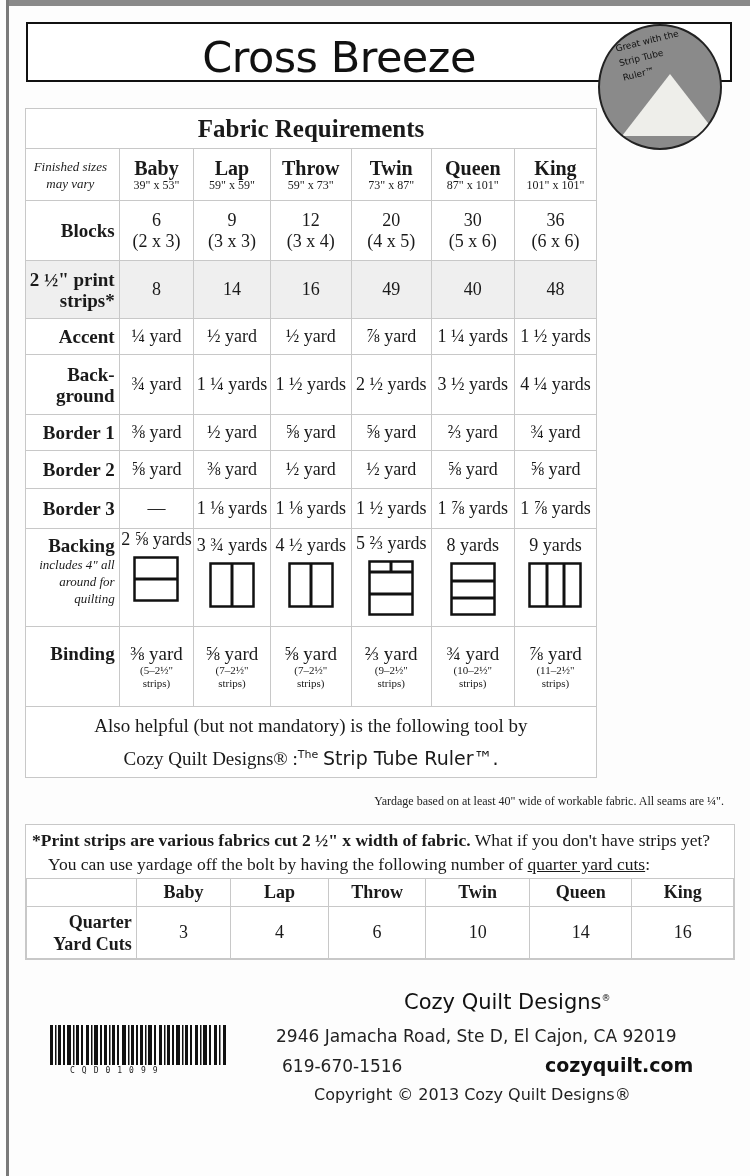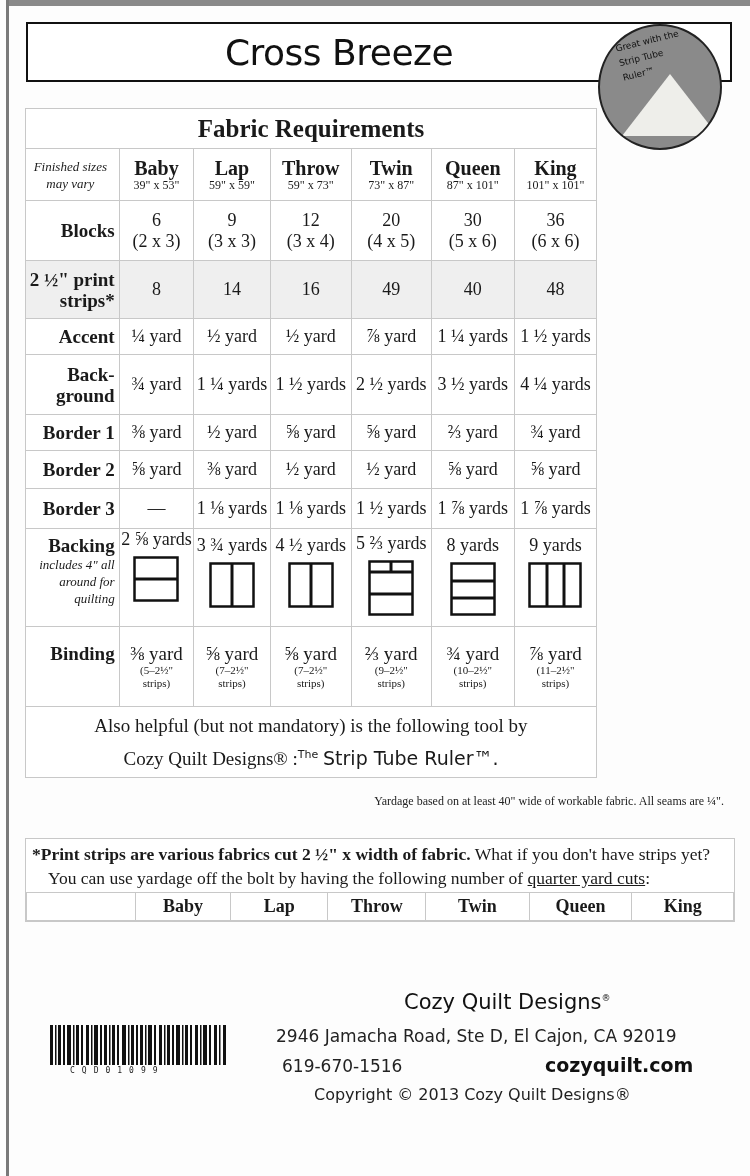--- a/index.html
+++ b/index.html
@@ -2,21 +2,21 @@
 <html><head>
 <meta charset="utf-8">
 <style>
   * { box-sizing: border-box; margin: 0; padding: 0; }
   html, body { width: 750px; height: 1176px; background: #fdfdfd; overflow: hidden; }
   body { position: relative; font-family: "Liberation Serif", "DejaVu Serif", serif; color: #1a1a1a; }
   .page-edge { position: absolute; left: 6px; top: 0; width: 3px; height: 1176px; background: #7a7a7a; }
   .top-edge { position: absolute; left: 6px; top: 0; width: 744px; height: 6px; background: #8a8a8a; }
 
   .title-box { position: absolute; left: 26px; top: 22px; width: 706px; height: 60px; border: 2px solid #111; background: #fff; }
-  .title-text { position: absolute; left: 0; right: 80px; top: 8px; text-align: center; font-family: "DejaVu Sans", sans-serif; font-size: 36px; font-weight: normal; letter-spacing: -0.5px; color: #111; }
+  .title-text { position: absolute; left: 0; right: 80px; top: 8px; text-align: center; font-family: "DejaVu Sans", sans-serif; font-size: 43px; font-weight: normal; letter-spacing: -0.5px; color: #111; }
 
   .badge { position: absolute; left: 598px; top: 24px; width: 124px; height: 126px; border-radius: 50%; border: 2px solid #222; background: #8a8a8a; overflow: hidden; }
   .badge-tri { position: absolute; left: 22px; top: 48px; width: 0; height: 0; border-left: 48px solid transparent; border-right: 48px solid transparent; border-bottom: 62px solid #eeeeea; }
   .badge-text { position: absolute; left: 14px; top: 16px; font-family: "DejaVu Sans", sans-serif; font-size: 9px; line-height: 15px; color: #111; transform: rotate(-14deg); transform-origin: left top; }
 
   table.main { position: absolute; left: 25px; top: 108px; width: 572px; border-collapse: collapse; background: #fff; }
   table.main td, table.main th { border: 1px solid #c8c8c8; text-align: center; vertical-align: middle; }
   .fr-title { height: 40px; font-size: 25px; font-weight: bold; }
   .rowlabel { text-align: right !important; padding-right: 4px; font-weight: bold; font-size: 19px; line-height: 21px; }
   .size-head .nm { font-weight: bold; font-size: 20px; line-height: 20px; display: block; }
@@ -26,21 +26,21 @@
   .strips-row td { background: #efefef; }
   .diag { display: block; margin: 6px auto 0; }
   .bind-main { font-size: 19px; display: block; line-height: 20px; }
   .bind-sub { font-size: 11px; display: block; line-height: 13px; }
   .helpful { font-size: 19px; line-height: 29px; padding: 4px 0; }
   .ruler-name { font-family: "DejaVu Sans", sans-serif; font-size: 19px; }
   .ruler-the { font-family: "DejaVu Sans", sans-serif; font-size: 11px; vertical-align: super; }
 
   .yardage-note { position: absolute; right: 26px; top: 794px; font-size: 12px; color: #222; }
 
-  .print-box { position: absolute; left: 25px; top: 824px; width: 710px; border: 1px solid #c8c8c8; background: #fff; margin-top: 14px; }
+  .print-box { position: absolute; left: 25px; top: 824px; width: 710px; border: 1px solid #c8c8c8; background: #fff; }
   .print-text { padding: 3px 6px 2px 22px; text-indent: -16px; font-size: 17.5px; line-height: 24px; }
   .print-text b { font-weight: bold; }
   .print-text u { text-decoration: underline; }
   table.qyc { width: 100%; border-collapse: collapse; }
   table.qyc td { border: 1px solid #c8c8c8; text-align: center; font-size: 18px; }
   table.qyc tr.hd td { height: 28px; font-weight: bold; }
   table.qyc .lbl { text-align: right; padding-right: 4px; font-weight: bold; line-height: 22px; }
 
   .footer-name { position: absolute; left: 360px; top: 990px; font-family: "DejaVu Sans", sans-serif; font-size: 21px; color: #111; margin-left: 44px; }
   .footer-name sup { font-size: 9px; }
@@ -289,20 +289,29 @@
     </colgroup>
     <tbody>
         <tr class="hd">
       <td></td>
       <td>Baby</td>
       <td>Lap</td>
       <td>Throw</td>
       <td>Twin</td>
       <td>Queen</td>
       <td>King</td>
+    </tr>
+    <tr style="height:52px">
+      <td class="lbl"><span>Quarter</span><br><span>Yard Cuts</span></td>
+      <td>3</td>
+      <td>4</td>
+      <td>6</td>
+      <td>10</td>
+      <td>14</td>
+      <td>16</td>
     </tr>
   </tbody>
     </table>
 </div>
 
 <svg class="barcode" viewBox="0 0 180 40" preserveAspectRatio="none">
   <g fill="#111">
     <rect x="2" y="0" width="3" height="40"></rect>
       <rect x="7" y="0" width="1.5" height="40"></rect>
       <rect x="10" y="0" width="3" height="40"></rect>

